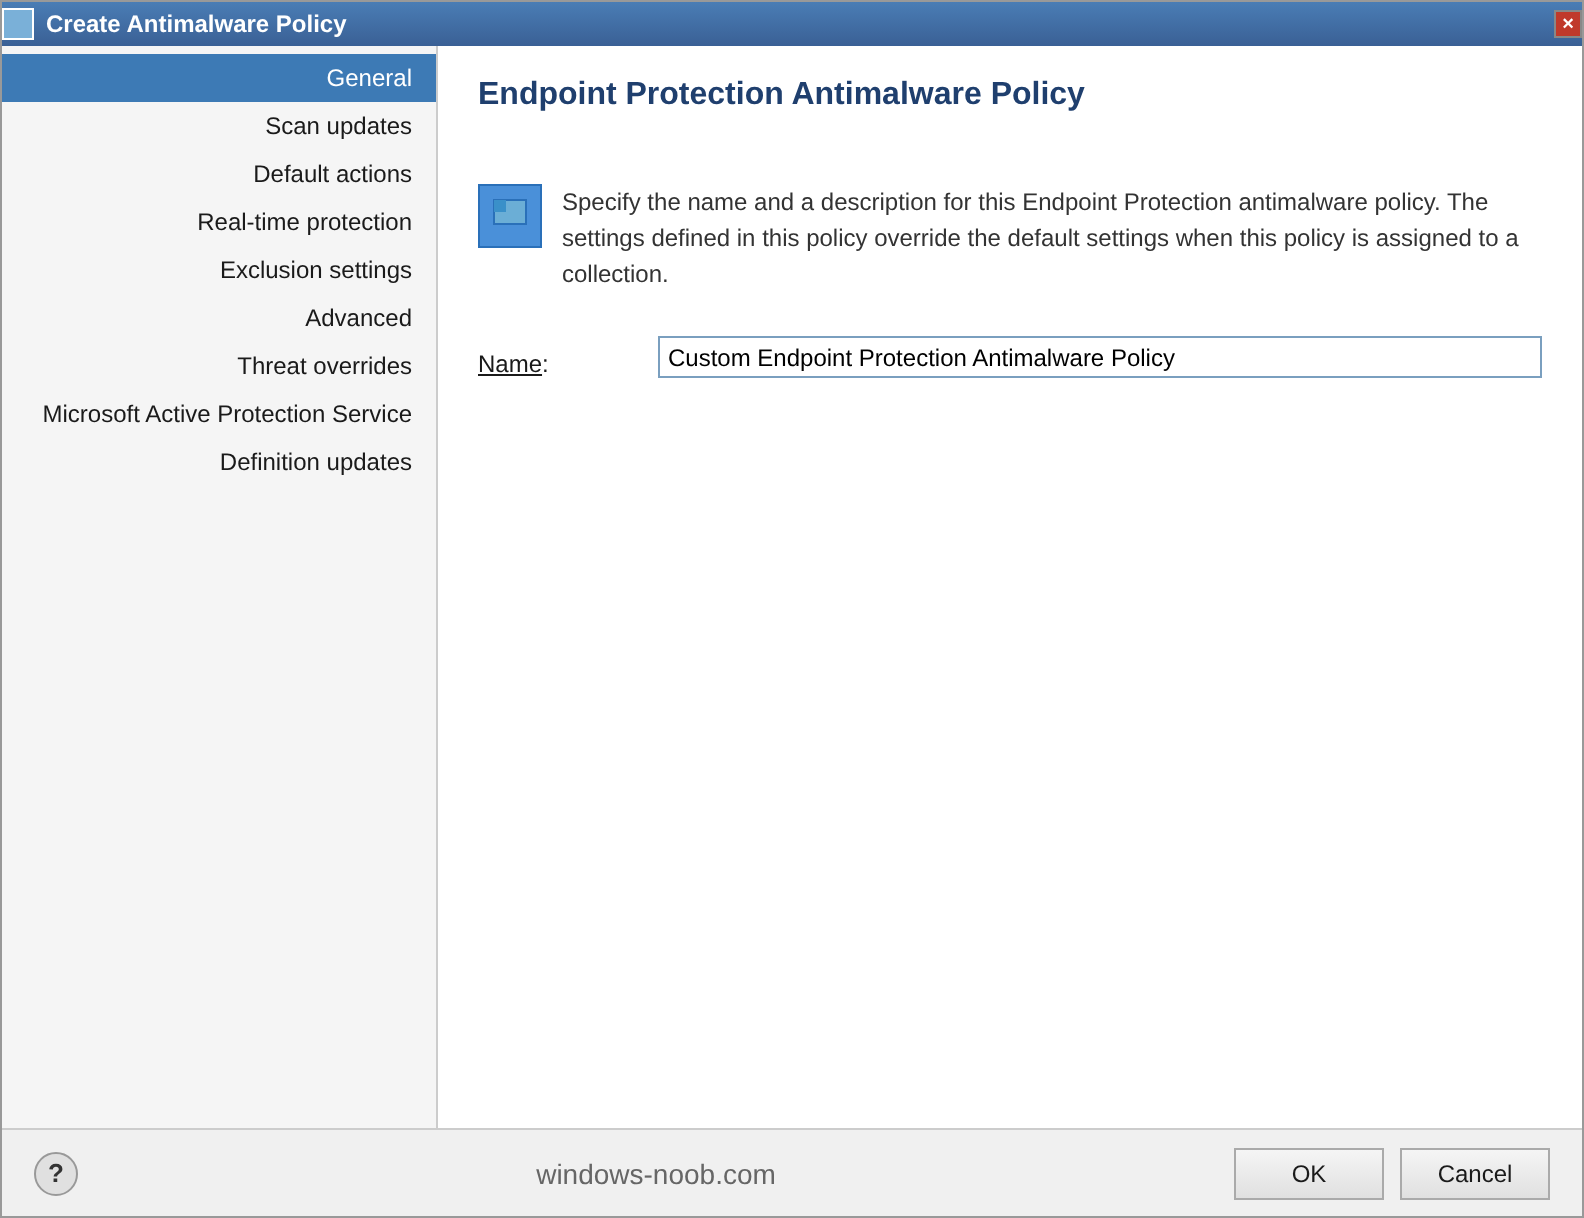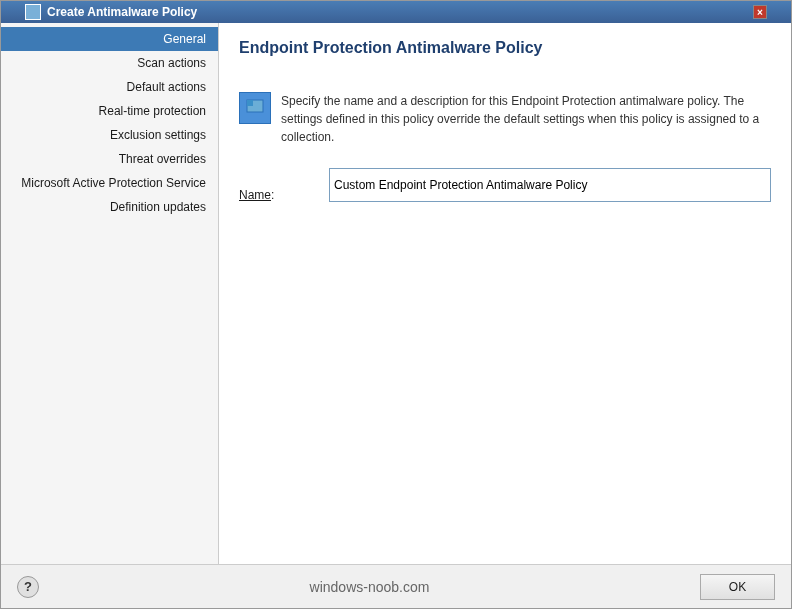--- a/index.html
+++ b/index.html
@@ -17,21 +17,21 @@
       width: 792px;
       height: 609px;
       background: #f0f0f0;
       border: 1px solid #999;
       display: flex;
       flex-direction: column;
     }
     .title-bar {
       background: linear-gradient(to bottom, #4a7db5, #3a6095);
       color: white;
-      padding: 4px 24px;
+      padding: 4px 0;
       display: flex;
       align-items: center;
       justify-content: space-between;
       font-size: 12px;
       font-weight: bold;
       height: 22px;
     }
     .title-bar-left {
       display: flex;
       align-items: center;
@@ -127,21 +127,21 @@
       font-size: 12px;
       color: #1a1a1a;
       padding-top: 3px;
       flex-shrink: 0;
     }
     .form-label span {
       text-decoration: underline;
     }
     .form-input {
       flex: 1;
-      height: 34px;
+      height: 21px;
       border: 1px solid #7a9fbf;
       padding: 2px 4px;
       font-size: 12px;
       background: white;
       outline: none;
     }
     .form-textarea-wrapper {
       flex: 1;
       border: 1px solid #7a9fbf;
       background: white;
@@ -241,30 +241,33 @@
     <div class="close-btn">×</div>
   </div>
 
   <div class="dialog-body">
 
     <div class="sidebar">
       <div class="sidebar-item active">
         <span>General</span>
       </div>
       <div class="sidebar-item">
-        <span>Scan actions</span>
+        <span>Scan updates</span>
       </div>
       <div class="sidebar-item">
         <span>Default actions</span>
       </div>
       <div class="sidebar-item">
         <span>Real-time protection</span>
       </div>
       <div class="sidebar-item">
         <span>Exclusion settings</span>
+      </div>
+      <div class="sidebar-item">
+        <span>Advanced</span>
       </div>
       <div class="sidebar-item">
         <span>Threat overrides</span>
       </div>
       <div class="sidebar-item">
         <span>Microsoft Active Protection Service</span>
       </div>
       <div class="sidebar-item">
         <span>Definition updates</span>
       </div>
@@ -296,16 +299,17 @@
     </div>
   </div>
 
   <div class="dialog-footer">
     <div class="footer-left">
       <div class="help-btn">?</div>
     </div>
     <div class="footer-center">windows-noob.com</div>
     <div class="footer-right">
       <button class="footer-btn">OK</button>
+      <button class="footer-btn">Cancel</button>
     </div>
   </div>
 
 </div>
 
 </body></html>

